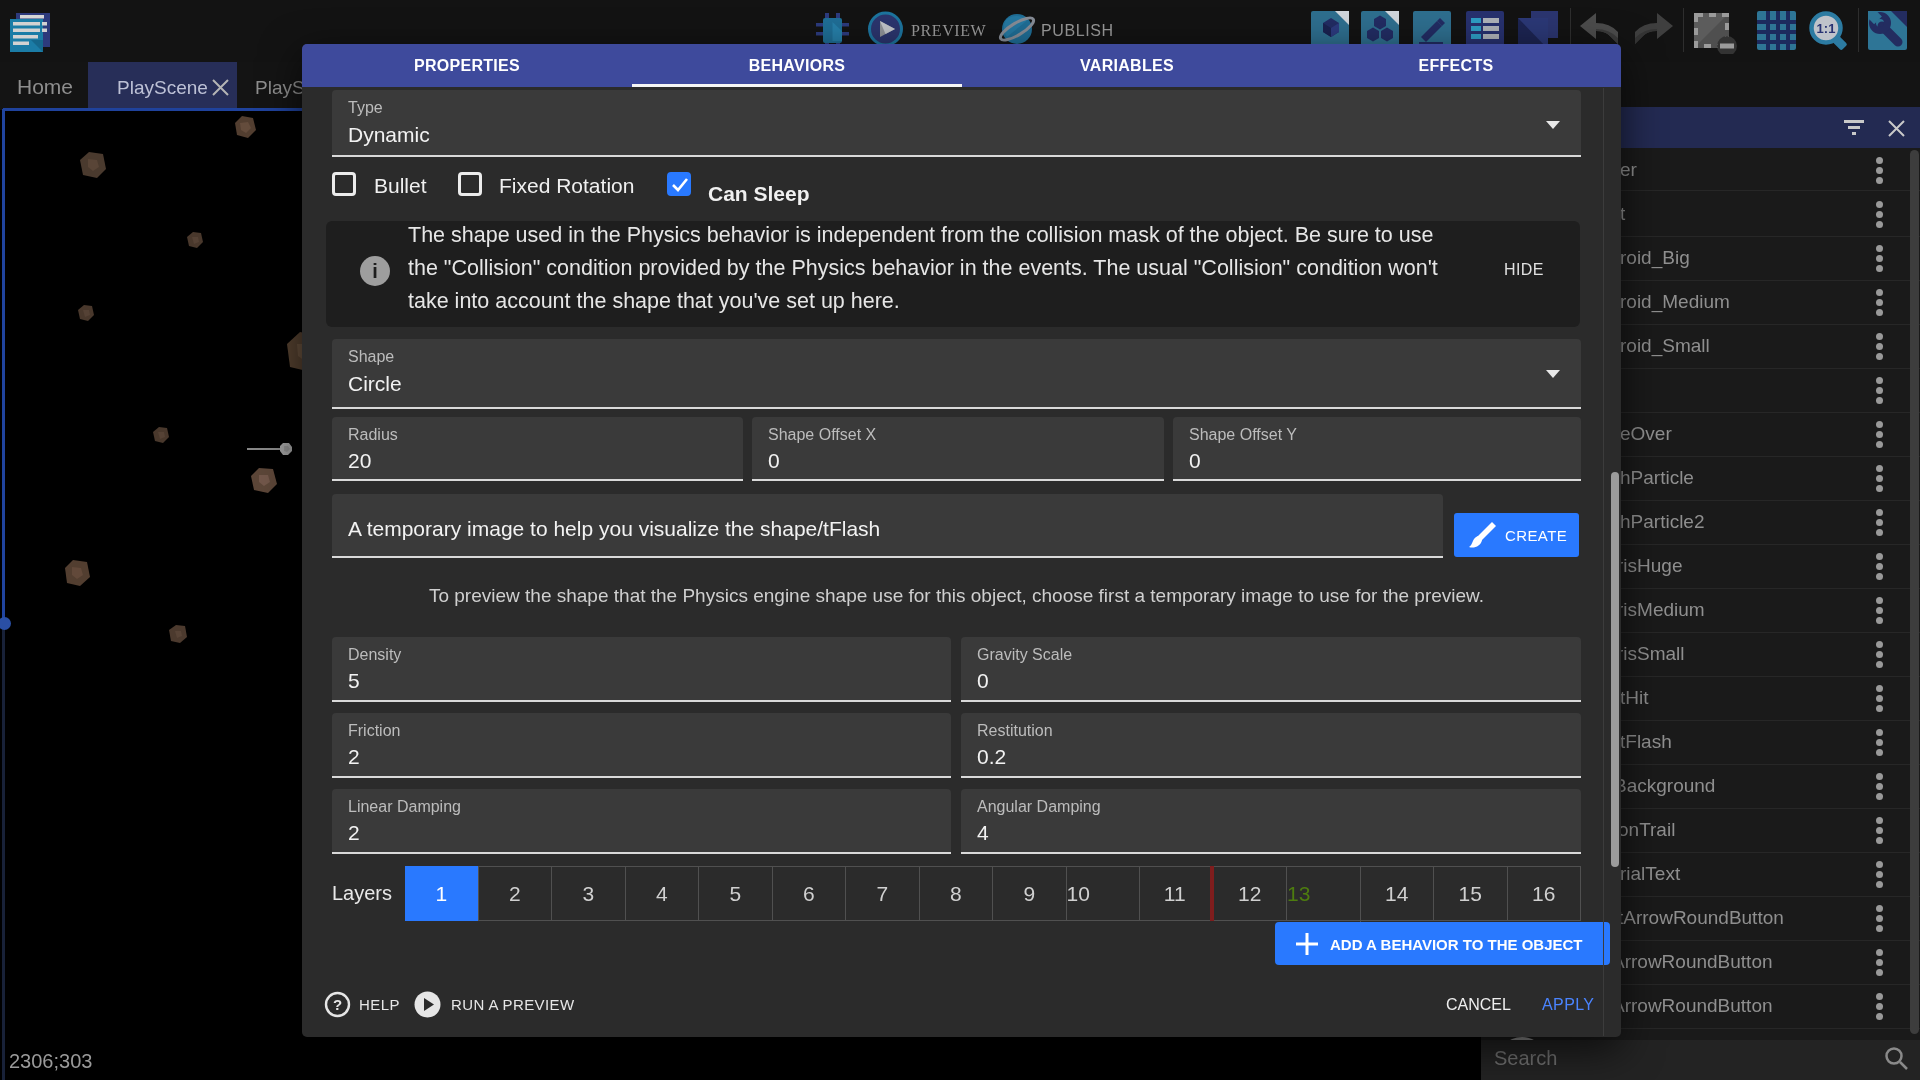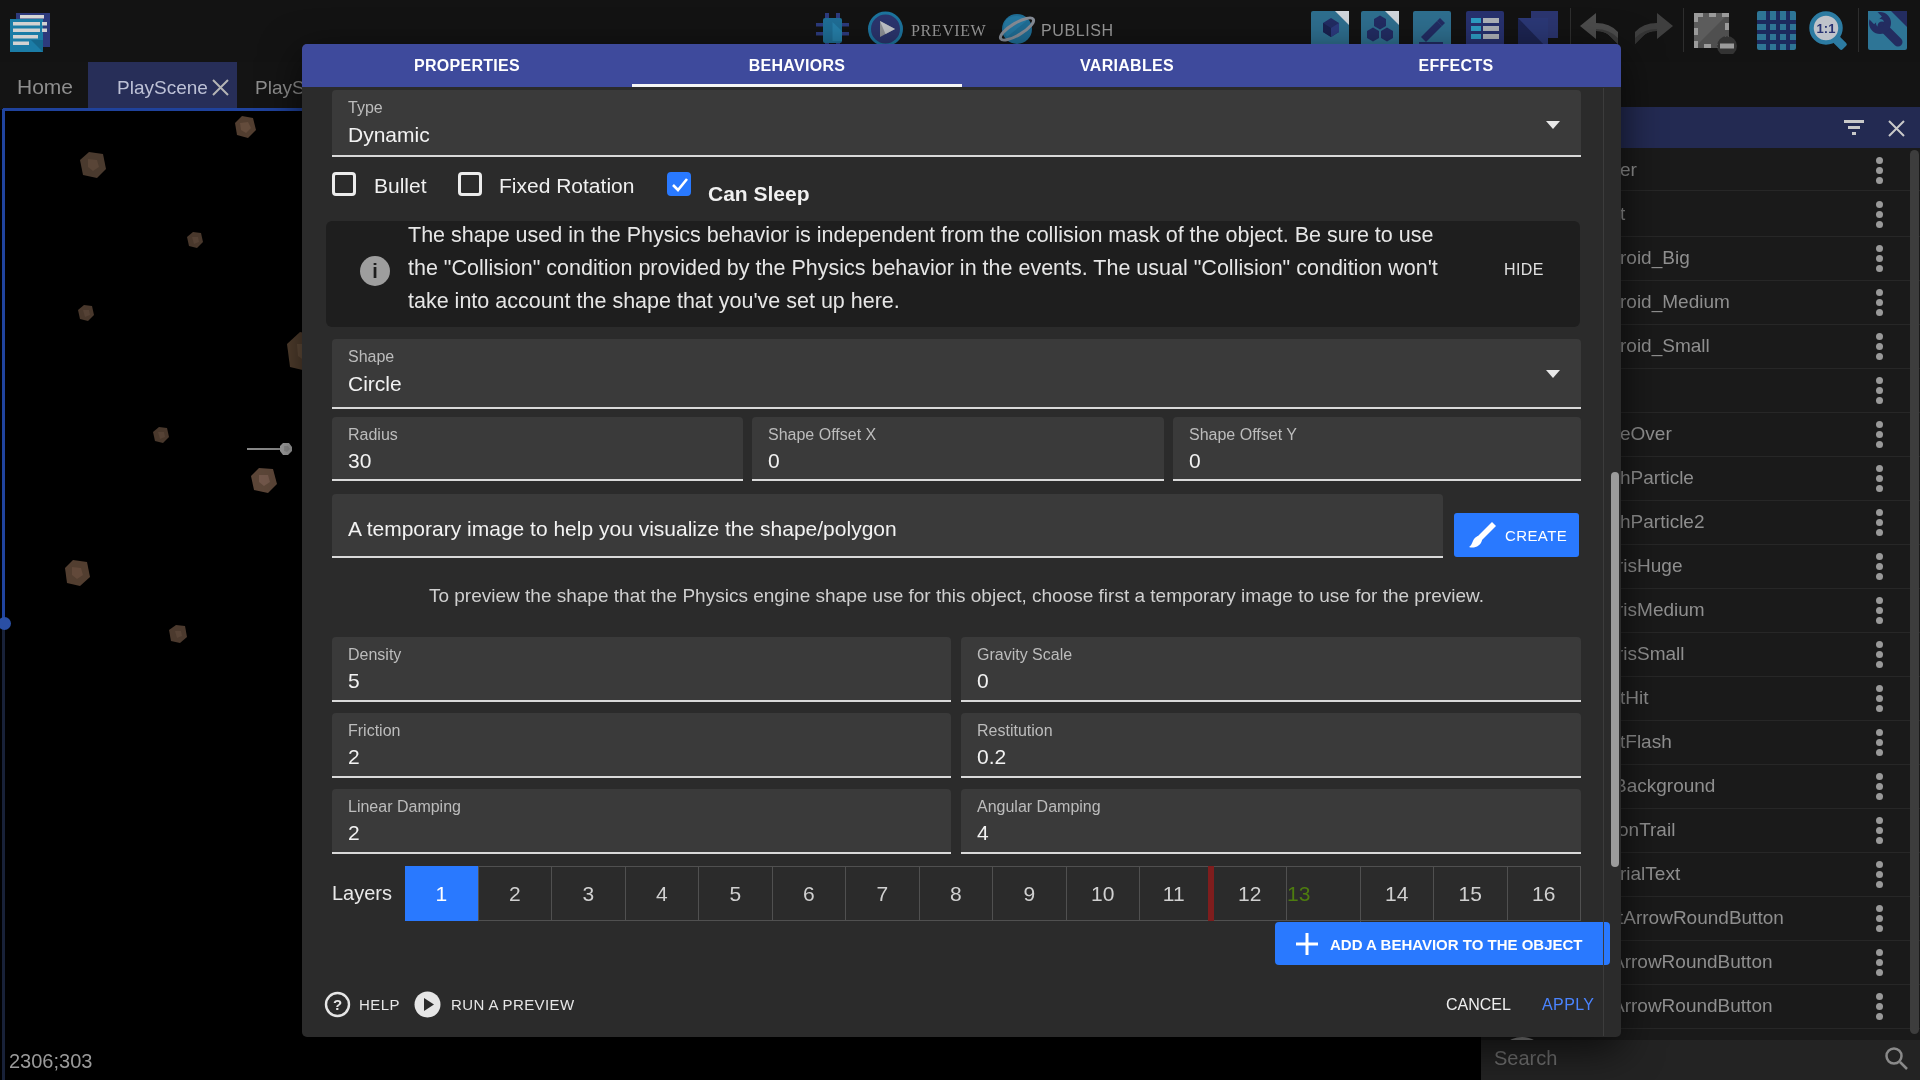--- a/index.html
+++ b/index.html
@@ -293,32 +293,32 @@
       <div class="abs" style="left:360px;top:256px;width:30px;height:30px;text-align:center;font-size:20px;font-weight:bold;color:#1e1e1e;line-height:30px;">i</div>
       <div class="abs" style="left:408px;top:219px;width:1160px;font-size:21.5px;line-height:33px;color:#e6e6e6;">The shape used in the Physics behavior is independent from the collision mask of the object. Be sure to use<br>the "Collision" condition provided by the Physics behavior in the events. The usual "Collision" condition won't<br>take into account the shape that you've set up here.</div>
       <div class="abs" style="left:1504px;top:261px;font-size:16px;color:#e0e0e0;letter-spacing:0.4px;">HIDE</div>
       <div class="f" style="left:332px;top:339px;width:1249px;height:70px;text-align:center;">
         <div class="lab">Shape</div>
         <div class="val" style="bottom:11px;">Circle</div>
       </div>
       <div class="arrow" style="left:1546px;top:370px;"></div>
       <div class="f" style="left:332px;top:417px;width:411px;height:64px;">
         <div class="lab">Radius</div>
-        <div class="val" style="bottom:6px;">30</div>
+        <div class="val" style="bottom:6px;">20</div>
       </div>
       <div class="f" style="left:752px;top:417px;width:412px;height:64px;">
         <div class="lab">Shape Offset X</div>
         <div class="val" style="bottom:6px;">0</div>
       </div>
       <div class="f" style="left:1173px;top:417px;width:408px;height:64px;">
         <div class="lab">Shape Offset Y</div>
         <div class="val" style="bottom:6px;">0</div>
       </div>
       <div class="f" style="left:332px;top:494px;width:1111px;height:64px;">
-        <div class="val" style="bottom:15px;">A temporary image to help you visualize the shape/polygon</div>
+        <div class="val" style="bottom:15px;">A temporary image to help you visualize the shape/tFlash</div>
       </div>
       <div class="abs" style="left:1454px;top:513px;width:125px;height:44px;background:#2979ff;border-radius:3px;"></div>
       <svg class="abs" style="left:1466px;top:520px;" width="32" height="32">
   <path d="M26 2 L30 6 L15 21 L11 17 Z" fill="#fff"></path>
   <path d="M12 16 L16 20 C 15 26 8 29 3 27 C 7 25 6 18 12 16 Z" fill="#fff"></path>
 </svg>
       <div class="abs" style="left:1505px;top:527px;font-size:15px;color:#fff;letter-spacing:0.4px;">CREATE</div>
       <div class="abs" style="left:332px;top:585px;width:1249px;text-align:center;font-size:19px;color:#cfcfcf;">To preview the shape that the Physics engine shape use for this object, choose first a temporary image to use for the preview.</div>
       <div class="f" style="left:332px;top:637px;width:619px;height:65px;">
         <div class="lab">Density</div>
@@ -348,22 +348,22 @@
       <div class="abs" style="left:405px;top:866px;width:1176px;height:55px;border-top:1px solid #505050;border-bottom:1px solid #505050;"></div>
       <div class="abs" style="left:405px;top:866px;width:73.5px;height:55px;background:#2979ff;border-right:1px solid #505050;line-height:55px;text-align:center;font-size:21px;color:#fff;">1</div>
       <div class="abs" style="left:478.5px;top:866px;width:73.5px;height:55px;border-right:1px solid #505050;line-height:55px;text-align:center;font-size:21px;color:#d0d0d0;">2</div>
       <div class="abs" style="left:552px;top:866px;width:73.5px;height:55px;border-right:1px solid #505050;line-height:55px;text-align:center;font-size:21px;color:#d0d0d0;">3</div>
       <div class="abs" style="left:625.5px;top:866px;width:73.5px;height:55px;border-right:1px solid #505050;line-height:55px;text-align:center;font-size:21px;color:#d0d0d0;">4</div>
       <div class="abs" style="left:699px;top:866px;width:73.5px;height:55px;border-right:1px solid #505050;line-height:55px;text-align:center;font-size:21px;color:#d0d0d0;">5</div>
       <div class="abs" style="left:772.5px;top:866px;width:73.5px;height:55px;border-right:1px solid #505050;line-height:55px;text-align:center;font-size:21px;color:#d0d0d0;">6</div>
       <div class="abs" style="left:846px;top:866px;width:73.5px;height:55px;border-right:1px solid #505050;line-height:55px;text-align:center;font-size:21px;color:#d0d0d0;">7</div>
       <div class="abs" style="left:919.5px;top:866px;width:73.5px;height:55px;border-right:1px solid #505050;line-height:55px;text-align:center;font-size:21px;color:#d0d0d0;">8</div>
       <div class="abs" style="left:993px;top:866px;width:73.5px;height:55px;border-right:1px solid #505050;line-height:55px;text-align:center;font-size:21px;color:#d0d0d0;">9</div>
-      <div class="abs" style="left:1066.5px;top:866px;width:73.5px;height:55px;border-right:1px solid #505050;line-height:55px;text-align:center;font-size:21px;color:#d0d0d0;">10</div>
-      <div class="abs" style="left:1140px;top:866px;width:73.5px;height:55px;border-right:6px solid #7f1d1d;line-height:55px;text-align:center;font-size:21px;color:#d0d0d0;">11</div>
+      <div class="abs" style="left:1066.5px;top:866px;width:73.5px;height:55px;border-right:1px solid #505050;line-height:55px;text-align:left;font-size:21px;color:#d0d0d0;">10</div>
+      <div class="abs" style="left:1140px;top:866px;width:73.5px;height:55px;border-right:4px solid #7f1d1d;line-height:55px;text-align:center;font-size:21px;color:#d0d0d0;">11</div>
       <div class="abs" style="left:1213.5px;top:866px;width:73.5px;height:55px;border-right:1px solid #505050;line-height:55px;text-align:center;font-size:21px;color:#d0d0d0;">12</div>
       <div class="abs" style="left:1287px;top:866px;width:73.5px;height:69px;border-right:1px solid #505050;line-height:55px;text-align:left;font-size:21px;color:#4d7c0f;">13</div>
       <div class="abs" style="left:1360.5px;top:866px;width:73.5px;height:55px;border-right:1px solid #505050;line-height:55px;text-align:center;font-size:21px;color:#d0d0d0;">14</div>
       <div class="abs" style="left:1434px;top:866px;width:73.5px;height:55px;border-right:1px solid #505050;line-height:55px;text-align:center;font-size:21px;color:#d0d0d0;">15</div>
       <div class="abs" style="left:1507.5px;top:866px;width:73.5px;height:55px;border-right:1px solid #505050;line-height:55px;text-align:center;font-size:21px;color:#d0d0d0;">16</div>
       <div class="abs" style="left:1275px;top:922px;width:335px;height:43px;background:#2979ff;border-radius:4px;"></div>
       <svg class="abs" style="left:1296px;top:933px;" width="22" height="22">
         <path d="M11 0 V22 M0 11 H22" stroke="#fff" stroke-width="3"></path>
       </svg>
       <div class="abs" style="left:1330px;top:936px;font-size:15px;font-weight:bold;color:#fff;">ADD A BEHAVIOR TO THE OBJECT</div>

